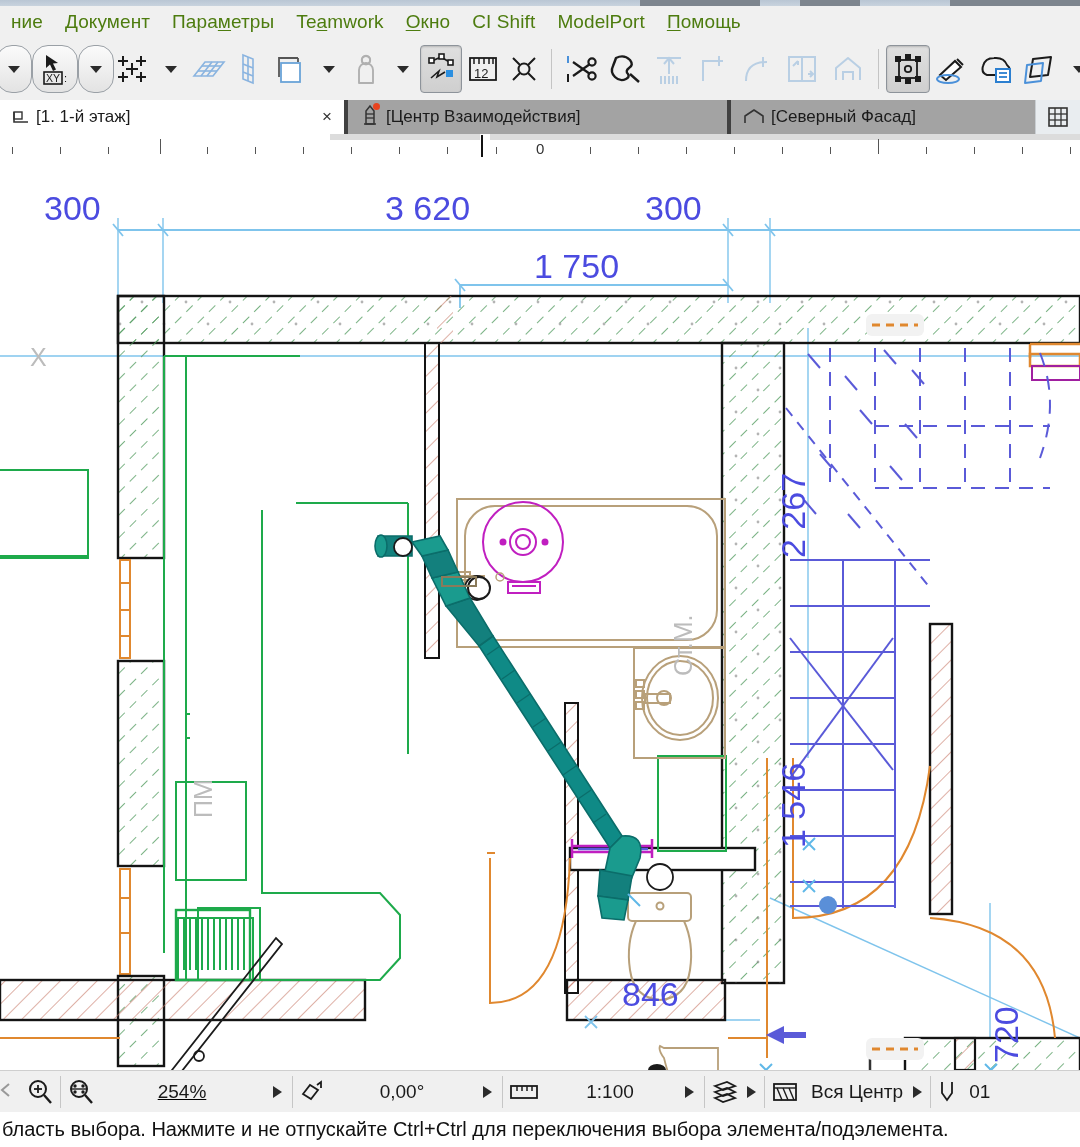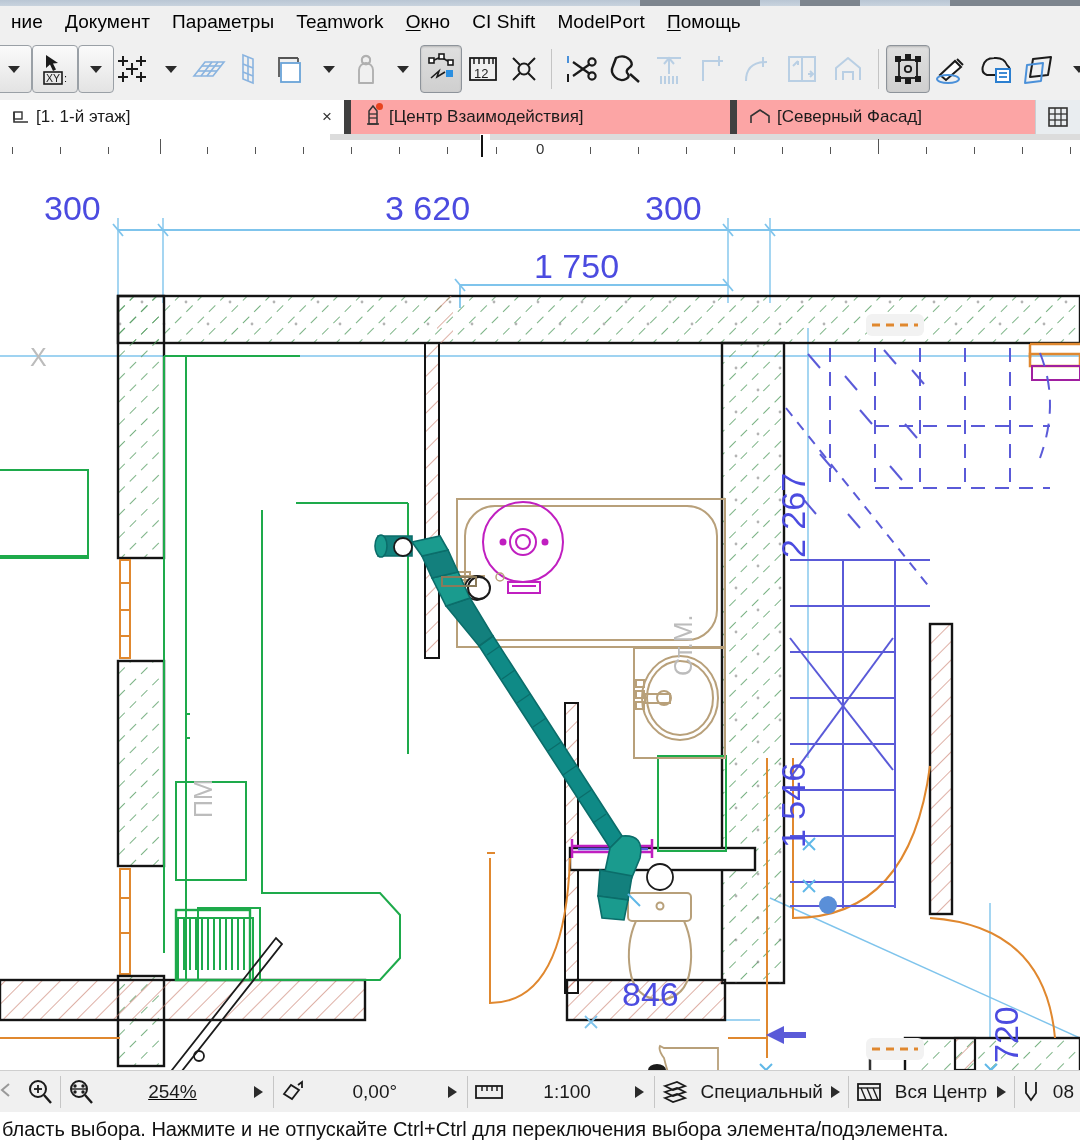--- a/index.html
+++ b/index.html
@@ -13,47 +13,47 @@
 
   
   .winstrip{position:absolute;left:0;top:0;width:1080px;height:6px;
     background:linear-gradient(to bottom,#b9c6d4,#c8d3de);}
   .winstrip .dk{position:absolute;top:0;height:6px;background:#7d858e;}
 
   
   .menubar{position:absolute;left:0;top:6px;width:1080px;height:32px;
     background:#f0f0f0;display:flex;align-items:center;
     border-bottom:1px solid #e4e4e4;}
-  .menuitem{font-size:19px;color:#000000;padding:0 11px;white-space:nowrap;cursor:default;
+  .menuitem{font-size:19px;color:#4d7c0f;padding:0 11px;white-space:nowrap;cursor:default;
     letter-spacing:.1px;}
   .menuitem u{text-decoration:underline;text-underline-offset:2px;}
 
   
   .toolbar{position:absolute;left:0;top:38px;width:1080px;height:62px;
     background:#f0f0f0;border-bottom:1px solid #d8d8d8;
     display:flex;align-items:center;}
   .tbtn{height:46px;min-width:34px;display:flex;align-items:center;justify-content:center;
     position:relative;flex:0 0 auto;}
-  .tbtn.framed{border:1px solid #9aa0a6;border-radius:4px;
+  .tbtn.framed{border:1px solid #9aa0a6;border-radius:16px;
     background:linear-gradient(to bottom,#fbfbfb,#e3e3e3);}
   .tbtn.pressed{border:1px solid #8d939a;border-radius:4px;
     background:linear-gradient(to bottom,#dfdfdf,#cfcfcf);
     box-shadow:inset 0 1px 2px rgba(0,0,0,.18);}
   .caret{width:0;height:0;border-left:6px solid transparent;border-right:6px solid transparent;
     border-top:7px solid #2b2b2b;}
   .tsep{width:1px;height:40px;background:#c4c4c4;margin:0 7px;flex:0 0 auto;}
   .tbtn svg{display:block;}
 
   
   .tabbar{position:absolute;left:0;top:100px;width:1080px;height:34px;
     background:#dfe3e6;display:flex;align-items:stretch;}
   .tab{display:flex;align-items:center;gap:6px;padding:0 12px;position:relative;
     font-size:17px;color:#1b1b1b;white-space:nowrap;}
   .tab.active{background:#ffffff;}
-  .tab.inactive{background:#fca5a5;border-left:7px solid #404040;text-align:center;}
+  .tab.inactive{background:#a3a3a3;border-left:4px solid #404040;text-align:center;}
   .tab .closex{margin-left:auto;font-size:17px;color:#333;padding-left:22px;}
   .tabgrid{margin-left:auto;width:44px;display:flex;align-items:center;justify-content:center;
     background:#e9edf0;border-left:1px solid #c9ced2;}
 
   
   .ruler{position:absolute;left:0;top:134px;width:1080px;height:24px;background:#fff;
     border-bottom:1px solid #bdbdbd;overflow:hidden;}
   .ruler .seg-shade{position:absolute;top:0;height:6px;background:#dcdcdc;}
   .ruler .tick{position:absolute;bottom:4px;width:1px;background:#555;}
   .ruler .zero{position:absolute;bottom:1px;font-size:15px;color:#333;}
@@ -813,23 +813,20 @@
     <div class="sb-sep"></div>
     <div class="sb-cell">
       <svg width="28" height="26" viewBox="0 0 28 26">
         <g fill="none" stroke="#1b1b1b" stroke-width="1.8">
           <path d="M4 7 L16 3 L24 7 L12 11 Z"></path>
           <path d="M4 13 L16 9 L24 13 L12 17 Z"></path>
           <path d="M4 19 L16 15 L24 19 L12 23 Z"></path>
         </g>
       </svg>
     </div>
-    <div class="sb-cell">
-      <span class="sb-val">Специальный</span>
-    </div>
     <div style="width:0;height:0;border-top:6px solid transparent;border-bottom:6px solid transparent;border-left:9px solid #2b2b2b;margin-left:2px;margin-right:8px;"></div>
     <div class="sb-sep"></div>
     <div class="sb-cell">
       <svg width="28" height="24" viewBox="0 0 28 24">
         <rect x="3" y="4" width="22" height="16" fill="none" stroke="#1b1b1b" stroke-width="1.8"></rect>
         <g stroke="#1b1b1b" stroke-width="1.4">
           <line x1="3" y1="8" x2="25" y2="8"></line>
           <line x1="6" y1="8" x2="11" y2="20"></line>
           <line x1="12" y1="8" x2="17" y2="20"></line>
           <line x1="18" y1="8" x2="23" y2="20"></line>
@@ -840,21 +837,21 @@
       <span class="sb-val">Вся Центр</span>
     </div>
     <div style="width:0;height:0;border-top:6px solid transparent;border-bottom:6px solid transparent;border-left:9px solid #2b2b2b;margin-left:4px;margin-right:8px;"></div>
     <div class="sb-sep"></div>
     <div class="sb-cell">
       <svg width="20" height="26" viewBox="0 0 20 26">
         <path d="M5 3 L5 14 L10 21 L15 14 L15 3" fill="none" stroke="#1b1b1b" stroke-width="1.8"></path>
       </svg>
     </div>
     <div class="sb-cell">
-      <span class="sb-val">08</span>
+      <span class="sb-val">01</span>
     </div>
   </div>
 
   <div class="msgbar">
     <span class="msgtext">бласть выбора. Нажмите и не отпускайте Ctrl+Ctrl для переключения выбора элемента/подэлемента.</span>
   </div>
 
 </div>
 
 </body></html>

